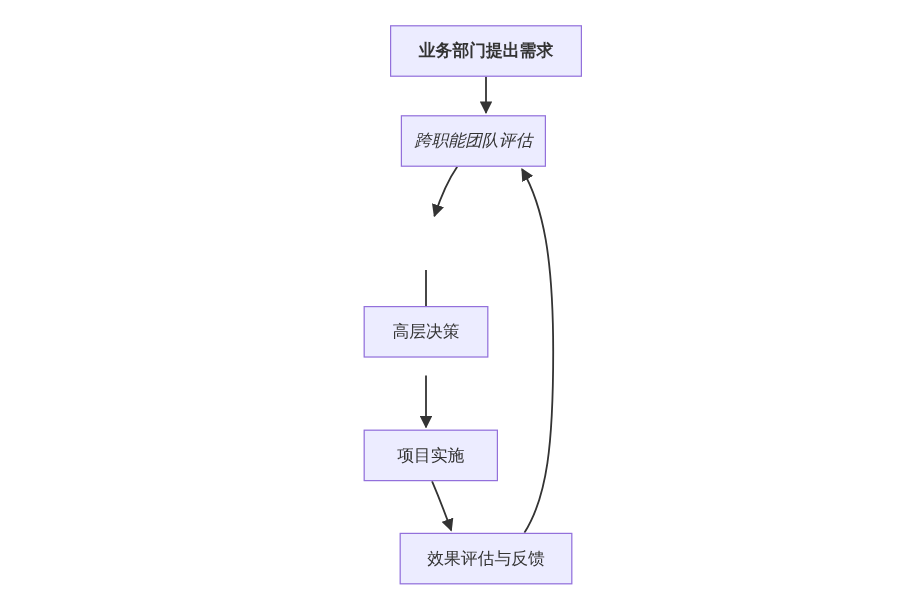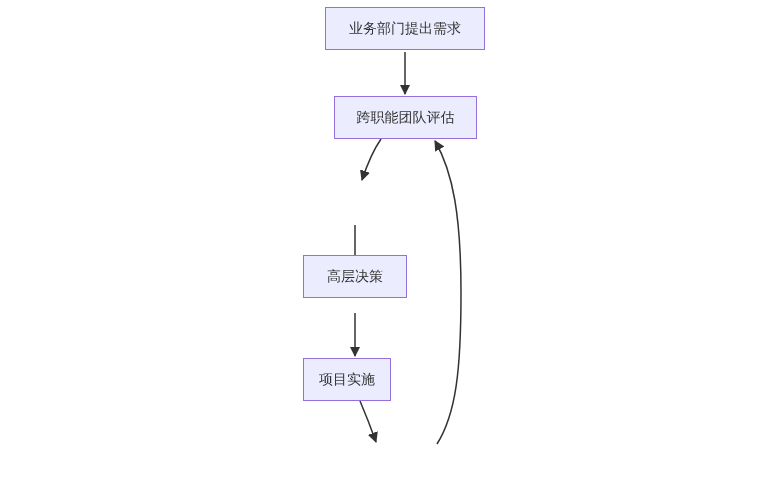--- a/index.html
+++ b/index.html
@@ -36,25 +36,25 @@
     justify-content: center;
     background: #ECECFF;
     border: 1px solid #9370DB;
     color: #333333;
     font-size: 14px;
     line-height: 1.2;
     text-align: center;
     padding: 0 10px;
     white-space: nowrap;
   }
-  .node-a { left: 325px; top: 7px;   width: 160px; height: 43px; }
-  .node-b { left: 334px; top: 96px;  width: 143px; height: 43px; }
+  .node-a { left: 325px; top: 21px;   width: 160px; height: 43px; font-weight: bold; }
+  .node-b { left: 334px; top: 96px;  width: 121px; height: 43px; font-style: italic; }
   .node-c { left: 283px; top: 182px; width: 144px; height: 43px; }
   .node-d { left: 303px; top: 255px; width: 104px; height: 43px; }
-  .node-e { left: 303px; top: 358px; width: 88px; height: 43px; }
+  .node-e { left: 303px; top: 358px; width: 112px; height: 43px; }
   .node-f { left: 333px; top: 444px; width: 144px; height: 43px; }
 </style>
 </head>
 <body>
 
 <div class="canvas">
 
   <svg class="edge-layer" width="768" height="495" viewBox="0 0 768 495" xmlns="http://www.w3.org/2000/svg">
     <defs>
       <marker id="arrowhead" viewBox="0 0 10 10" refX="9" refY="5" markerWidth="7" markerHeight="7" orient="auto-start-reverse">
@@ -79,14 +79,17 @@
 
 
   <div class="node node-d">
     <span>高层决策</span>
   </div>
 
   <div class="node node-e">
     <span>项目实施</span>
   </div>
 
+  <div class="node node-f">
+    <span>效果评估与反馈</span>
+  </div>
 
 </div>
 
 </body></html>

